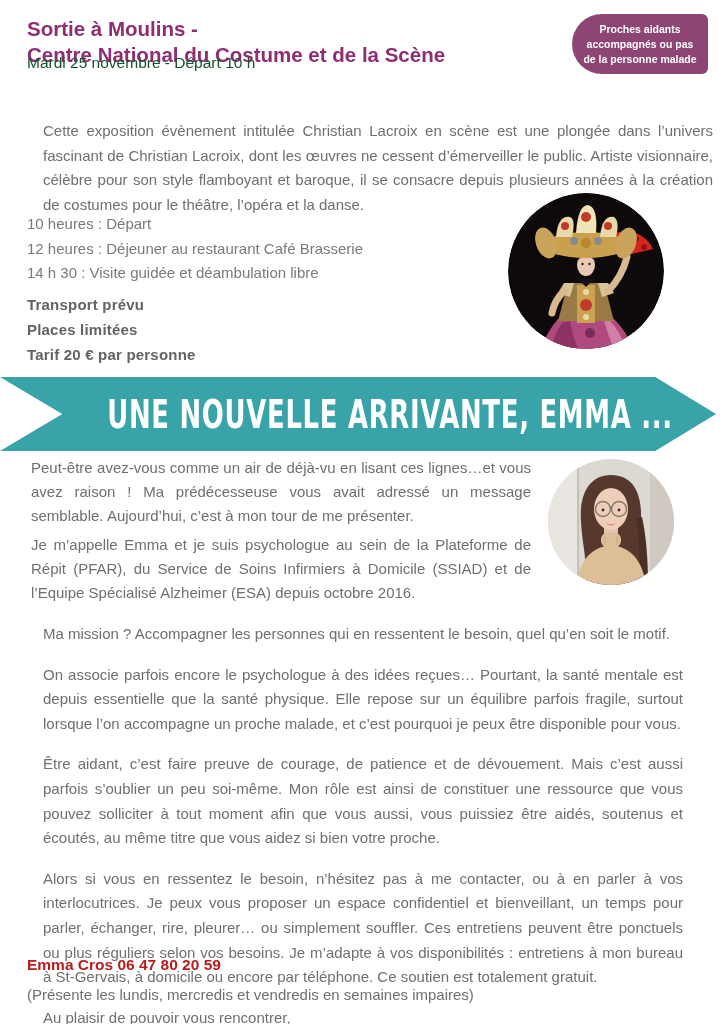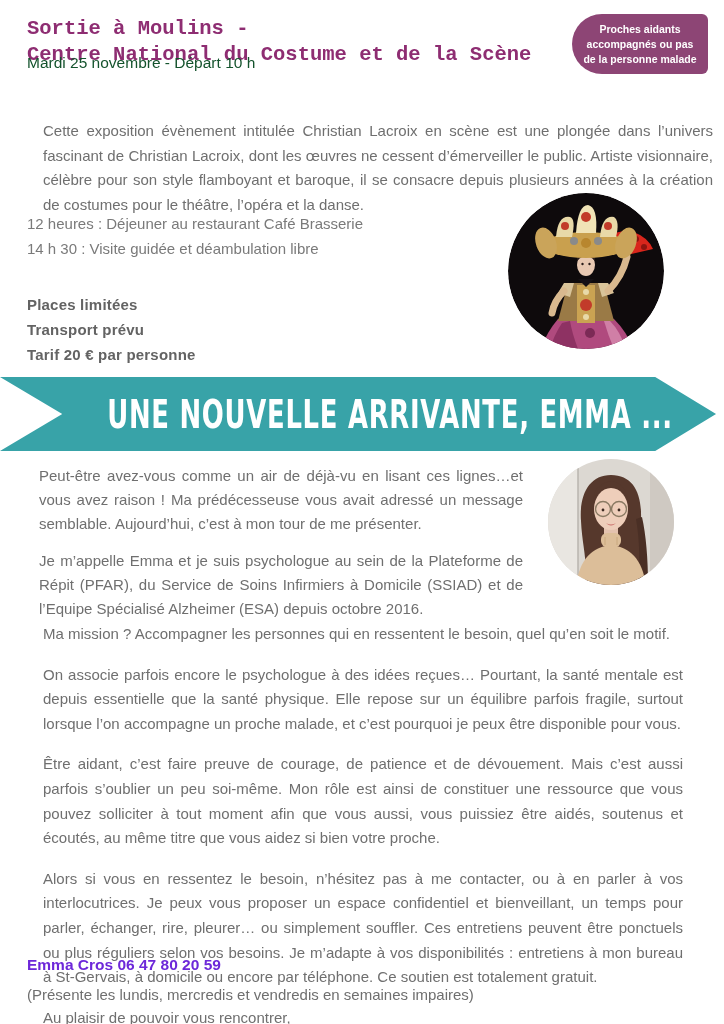--- a/index.html
+++ b/index.html
@@ -5,21 +5,21 @@
   html,body{margin:0;padding:0;background:#ffffff;}
   .page{
     position:relative;width:724px;height:1024px;background:#ffffff;
     font-family:"Liberation Sans",sans-serif;overflow:hidden;color:#6f6f6f;
   }
   
   .header-title{
     position:absolute;left:27px;top:16px;width:540px;
     color:#8e2d72;font-weight:bold;font-size:20.5px;line-height:26px;
   }
-  .header-title span{display:block;font-family:Liberation Mono, monospace;}
+  .header-title span{display:block;}
   .header-subtitle{
     position:absolute;left:27px;top:54px;color:#14532d;font-weight:normal;font-size:15.5px;
   }
   .badge{
     position:absolute;left:572px;top:14px;width:136px;height:60px;
     background:#8d4575;border-radius:30px 6px 6px 30px;
     color:#ffffff;font-size:10.5px;font-weight:bold;line-height:15px;
     display:flex;flex-direction:column;align-items:center;justify-content:center;text-align:center;
     padding:12px 6px;box-sizing:border-box;
   }
@@ -49,28 +49,28 @@
   .banner-title{
     color:#ffffff;font-family:"DejaVu Sans","Liberation Sans",sans-serif;
     font-weight:bold;font-size:37px;letter-spacing:1px;white-space:nowrap;
     transform:scale(.70,1.04);transform-origin:center;
   }
   
   .emma-intro{
     position:absolute;left:27px;top:452px;width:508px;
     font-size:15px;line-height:24.2px;text-align:justify;
   }
-  .emma-intro p{margin:12px;}
+  .emma-intro p{margin:4px;}
   .emma-body{
     position:absolute;left:27px;top:606px;width:672px;
     font-size:15px;line-height:24.6px;text-align:justify;
   }
   .emma-body p{margin:16px;}
   .contact{
-    position:absolute;left:27px;top:956px;font-size:15.5px;font-weight:bold;color:#6d28d9;
+    position:absolute;left:27px;top:956px;font-size:15.5px;font-weight:bold;color:#b91c1c;
   }
   .availability{
     position:absolute;left:27px;top:986px;font-size:15px;color:#6f6f6f;
   }
 </style>
 </head>
 <body>
 
 <div class="page">
 
@@ -82,27 +82,28 @@
 
   <div class="badge">
     <span>Proches aidants</span>
     <span>accompagnés ou pas</span>
     <span>de la personne malade</span>
   </div>
 
   <p class="intro">Cette exposition évènement intitulée Christian Lacroix en scène est une plongée dans l’univers fascinant de Christian Lacroix, dont les œuvres ne cessent d’émerveiller le public. Artiste visionnaire, célèbre pour son style flamboyant et baroque, il se consacre depuis plusieurs années à la création de costumes pour le théâtre, l’opéra et la danse.</p>
 
   <div class="schedule">
+    <div>10 heures : Départ</div>
     <div>12 heures : Déjeuner au restaurant Café Brasserie</div>
     <div>14 h 30 : Visite guidée et déambulation libre</div>
   </div>
 
   <div class="details">
+    <div>Transport prévu</div>
     <div>Places limitées</div>
-    <div>Transport prévu</div>
     <div>Tarif 20 € par personne</div>
   </div>
 
   <div class="photo-circle costume-photo">
     <svg width="156" height="156" viewBox="0 0 156 156">
       <circle cx="78" cy="78" r="78" fill="#0e0a0c"></circle>
 
       <path d="M50,126 Q38,140 32,158 L126,158 Q120,140 106,126 Q78,116 50,126 Z" fill="#b04a7e"></path>
       <path d="M54,130 Q46,142 42,156 L70,156 Q64,140 62,128 Z" fill="#8e3263"></path>
       <path d="M96,128 Q100,142 106,156 L118,156 Q112,138 102,128 Z" fill="#d07fa6"></path>

